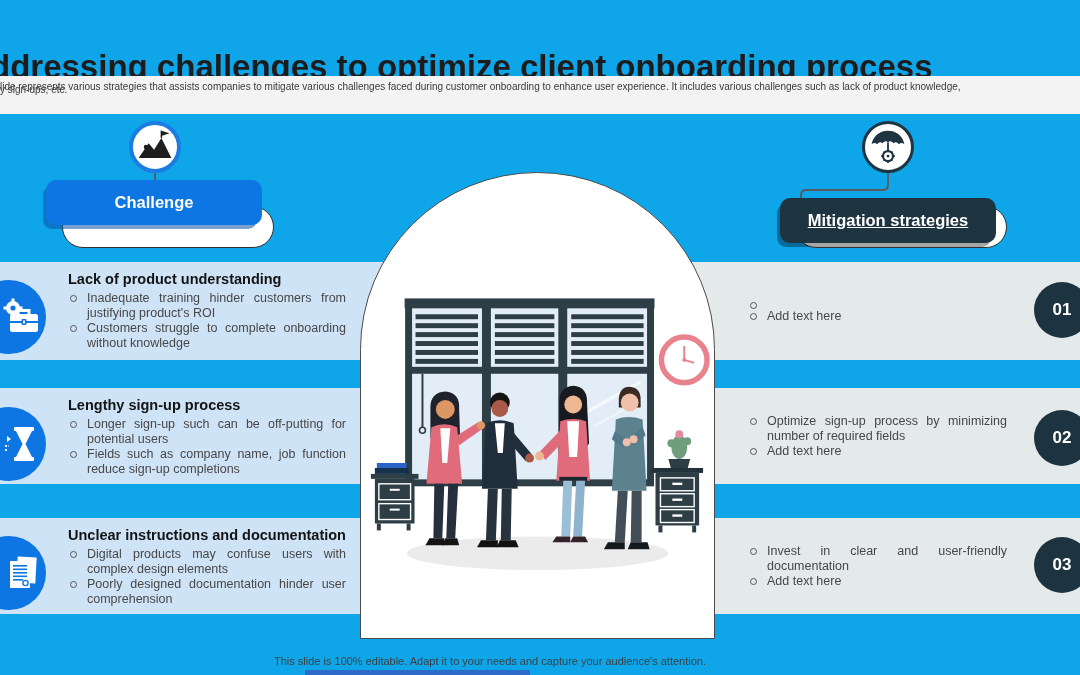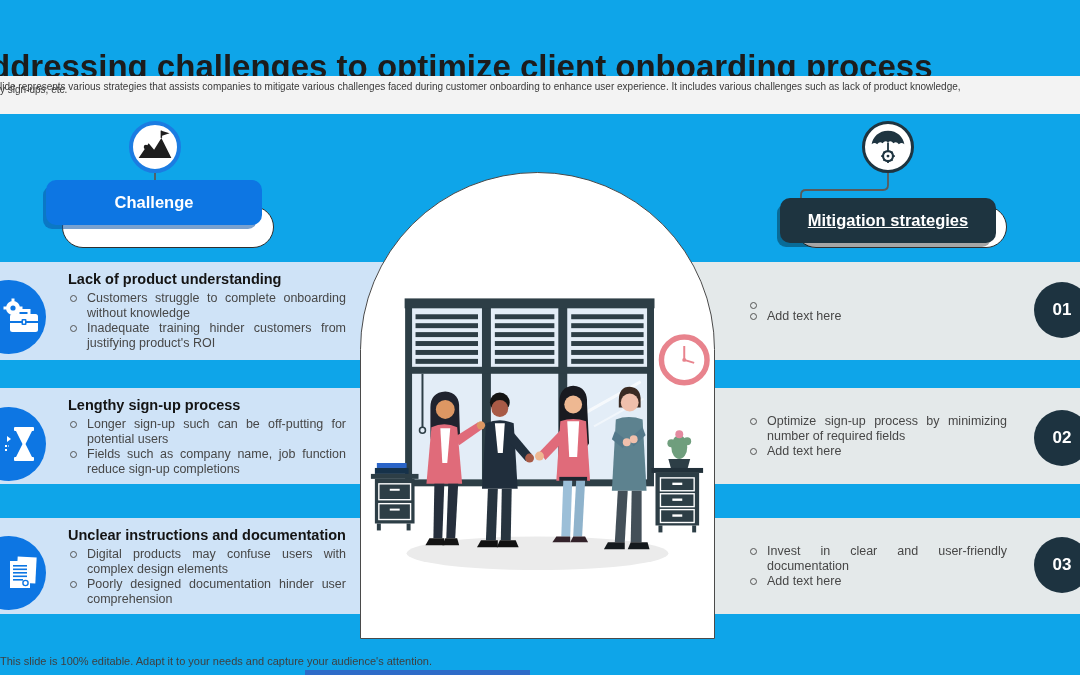--- a/index.html
+++ b/index.html
@@ -43,21 +43,21 @@
   .num-circle{position:absolute;left:1034px;width:56px;height:56px;border-radius:50%;background:#1d3340;
               color:#fff;font-size:17px;font-weight:700;display:flex;align-items:center;
               justify-content:center;z-index:2;}
 
   
   .arch{position:absolute;left:360px;top:172px;width:355px;height:467px;background:#fff;
         border:1.5px solid #4a4a4a;border-radius:178px 178px 0 0;z-index:2;box-sizing:border-box;}
   .arch svg{position:absolute;left:0;top:0;}
 
   
-  .footer-note{position:absolute;left:0;top:655px;width:980px;text-align:left;
+  .footer-note{position:absolute;left:0;top:655px;width:980px;text-align:center;
                font-size:11px;color:#3f3f3f;}
   .footer-bar{position:absolute;left:305px;top:670px;width:225px;height:5px;background:#2e6bc8;}
 </style>
 </head>
 <body>
 
 <div class="slide">
 
   <h1 class="title">ddressing challenges to optimize client onboarding process</h1>
   <div class="subtitle-band">
@@ -103,25 +103,25 @@
   </div>
   <div class="badge-outline" style="left:795px;top:206px;"></div>
   <div class="badge dark">
     <span>Mitigation strategies</span>
   </div>
 
   <section class="row row-left" style="top:262px;height:98px;">
     <h3>Lack of product understanding</h3>
     <div class="bullet">
         <span class="bm"></span>
+      <p>Inadequate training hinder customers from justifying product's ROI</p>
+      </div>
+    <div class="bullet">
+        <span class="bm"></span>
       <p>Customers struggle to complete onboarding without knowledge</p>
-      </div>
-    <div class="bullet">
-        <span class="bm"></span>
-      <p>Inadequate training hinder customers from justifying product's ROI</p>
       </div>
   </section>
   <section class="row row-left" style="top:388px;height:96px;">
     <h3>Lengthy sign-up process</h3>
     <div class="bullet">
         <span class="bm"></span>
       <p>Longer sign-up such can be off-putting for potential users</p>
       </div>
     <div class="bullet">
         <span class="bm"></span>

